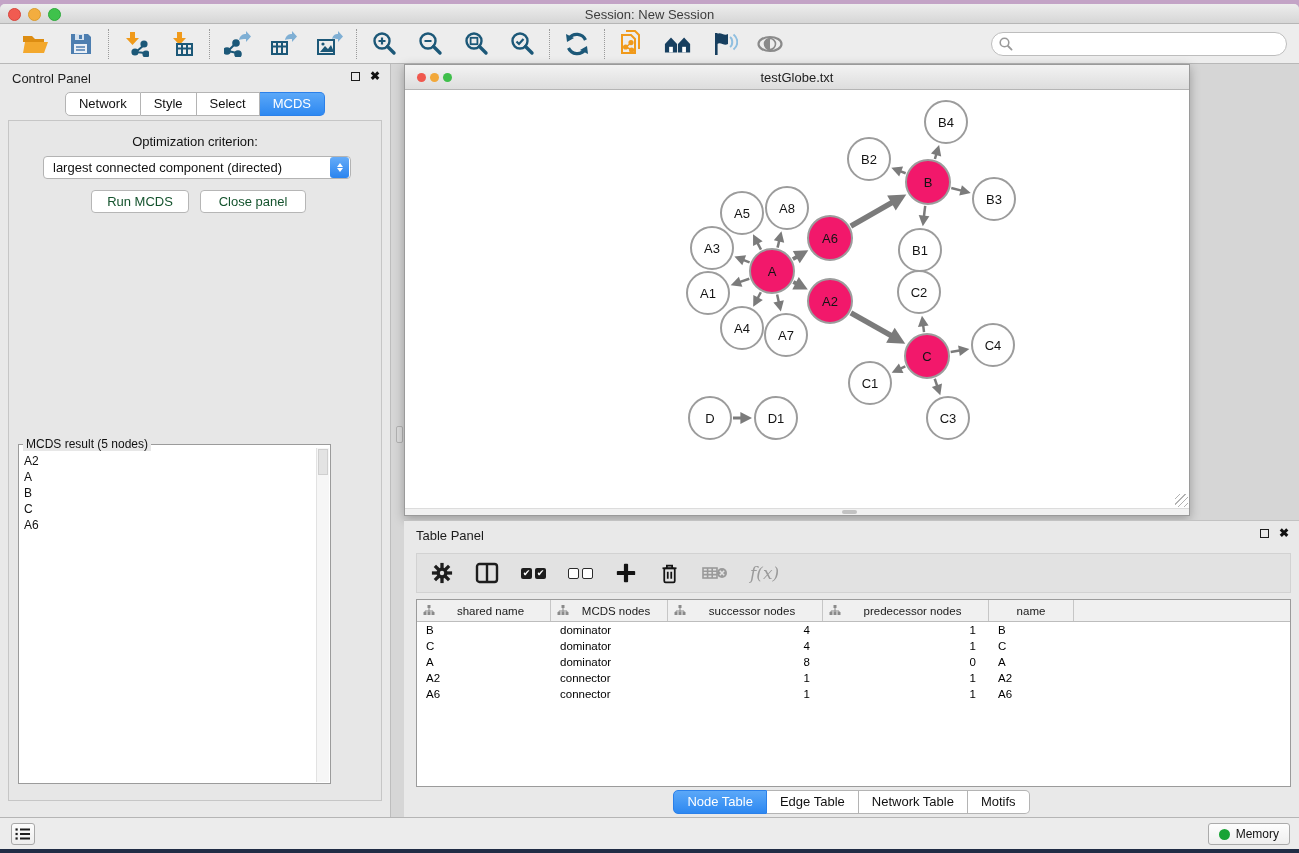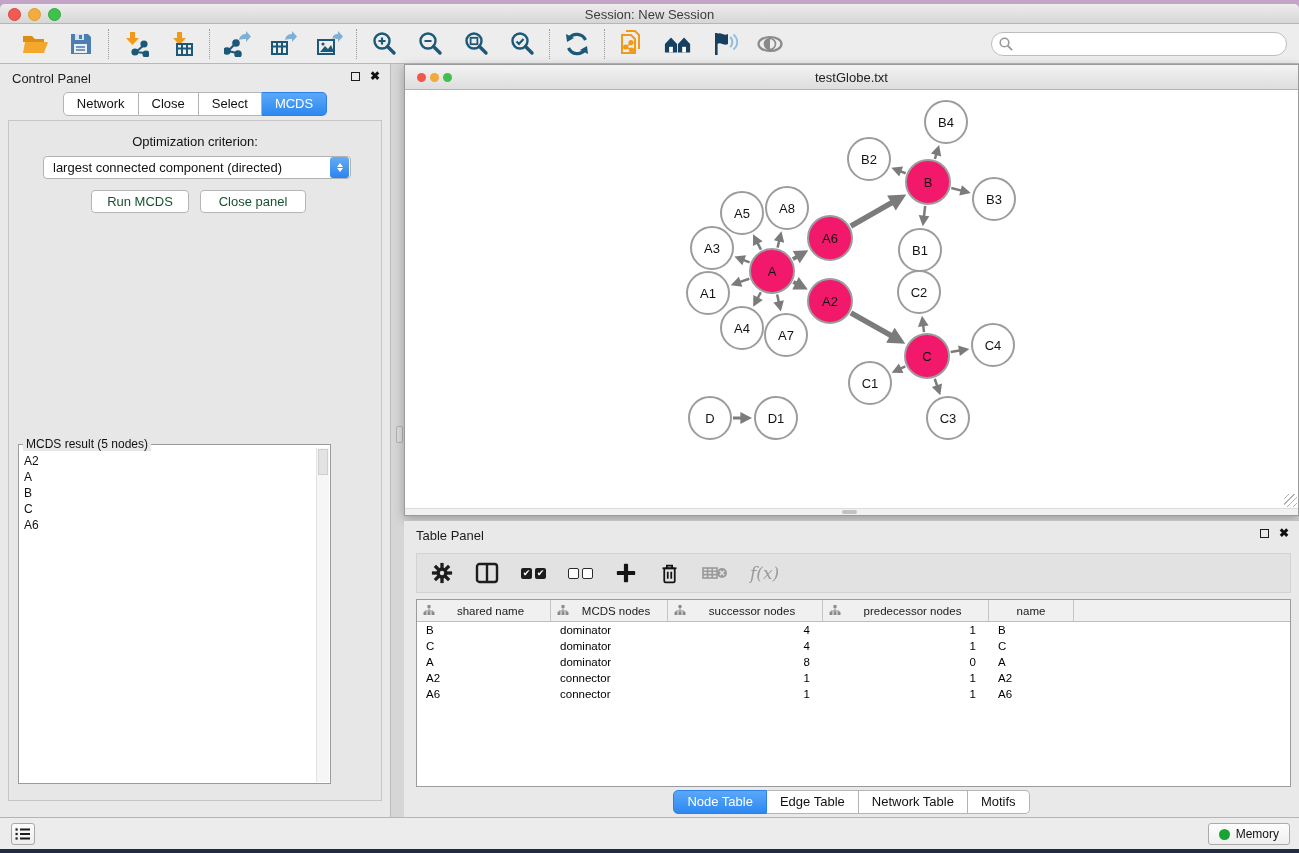--- a/index.html
+++ b/index.html
@@ -77,21 +77,21 @@
   .result-legend { position:absolute; top:-8px; left:4px; background:#e7e7e7;
     padding:0 3px; font-size:12px; color:#111; }
   .result-list { position:absolute; left:1px; top:3px; bottom:1px; right:14px;
     font-size:12px; color:#111; padding:5px 0 0 4px; line-height:16px; }
   .result-scroll { position:absolute; right:1px; top:3px; bottom:1px; width:13px;
     background:#f6f6f6; border-left:1px solid #e2e2e2; }
   .result-scroll .thumb { position:absolute; top:1px; left:1px; right:1px; height:26px;
     background:#e3e3e3; border:1px solid #cfcfcf; }
 
   
-  .network-window { position:absolute; left:404px; top:0; width:895px; height:452px;
+  .network-window { position:absolute; left:404px; top:0; width:786px; height:452px;
     border:1px solid #9a9a9a; background:#fff; box-shadow:0 3px 10px rgba(0,0,0,0.28); }
   .nw-titlebar { height:25px; background:linear-gradient(#f3f3f3,#dddddd);
     border-bottom:1px solid #b5b5b5; position:relative; }
   .nw-tl { position:absolute; top:8px; width:9px; height:9px; border-radius:50%; }
   .nw-tl.red { left:12px; background:#f0584e; }
   .nw-tl.yel { left:25px; background:#f2a83a; }
   .nw-tl.grn { left:38px; background:#3fbf4b; }
   .nw-title { position:absolute; left:0; right:0; top:5px; text-align:center;
     font-size:13px; color:#222; }
   .nw-canvas { position:absolute; left:0; right:0; top:25px; bottom:0; background:#fff; overflow:hidden; }
@@ -329,21 +329,21 @@
       <div class="control-panel">
         <div class="panel-header">
           <span class="panel-title">Control Panel</span>
           <span class="panel-header-icons">
             <span class="float-box"></span>
             <span class="close-x">✖</span>
           </span>
         </div>
         <div class="seg-tabs">
             <div class="seg-tab">Network</div>
-            <div class="seg-tab">Close</div>
+            <div class="seg-tab">Style</div>
             <div class="seg-tab">Select</div>
             <div class="seg-tab active">MCDS</div>
           </div>
         <div class="cp-inner"></div>
         <div class="opt-label">Optimization criterion:</div>
         <div class="criterion-select">
           <span class="val">largest connected component (directed)</span>
           <span class="stepper">
             <span class="arr up"></span>
               <span class="arr dn"></span>

